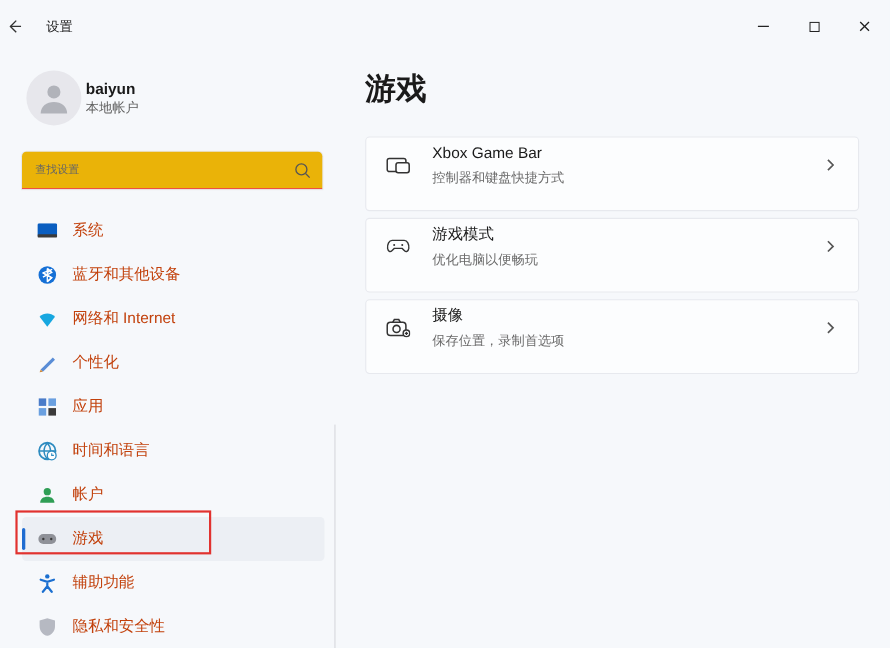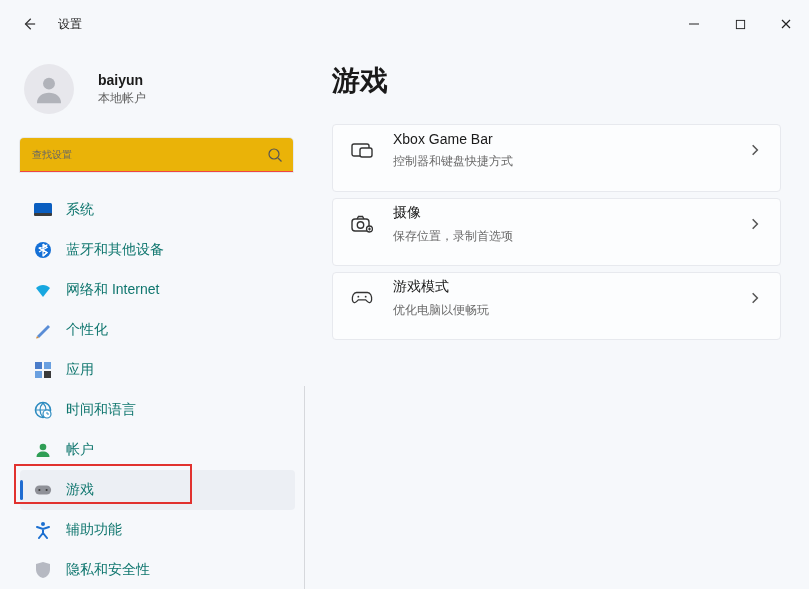--- a/index.html
+++ b/index.html
@@ -9,37 +9,37 @@
     width: 809px;
     height: 589px;
     overflow: hidden;
     color: #1a1a1a;
     font-size: 14px;
   }
   .titlebar {
     height: 48px;
     display: flex;
     align-items: center;
-    padding: 0 0 0 20px;
+    padding: 0 0 0 4px;
     justify-content: space-between;
   }
   .titlebar-left { display: flex; align-items: center; gap: 20px; }
   .back-btn { width: 18px; height: 18px; cursor: pointer; display:flex; align-items:center; justify-content:center;}
   .titlebar-title { font-size: 12px; }
   .win-controls { display: flex; }
   .win-btn { width: 46px; height: 32px; display:flex; align-items:center; justify-content:center; cursor:pointer;}
   .layout { display: flex; height: calc(100% - 48px); }
   .sidebar {
     width: 308px;
     padding: 8px 2px 0 16px;
     display: flex;
     flex-direction: column;
     border-right: 1px solid rgba(0,0,0,0);
   }
-  .profile { display: flex; align-items: center; gap: 24px; padding: 8px 8px 18px 8px; }
+  .profile { display: flex; align-items: center; gap: 4px; padding: 8px 8px 18px 8px; }
   .avatar { width: 50px; height: 50px; border-radius: 50%; background: #e7e7ec; display:flex; align-items:center; justify-content:center;}
   .avatar svg { width: 34px; height: 34px; }
   .profile-text .name { font-weight: 600; font-size: 14px; color:#1a1a1a;}
   .profile-text .sub { font-size: 12px; color: #5f5f5f; margin-top:2px;text-align:right;}
   .search-box {
     position: relative;
     margin: 6px 12px 14px 4px;
   }
   .search-box input {
     width: 100%;
@@ -63,21 +63,21 @@
     display: flex;
     align-items: center;
     gap: 14px;
     height: 40px;
     padding: 0 10px 0 14px;
     margin: 0 10px 0 4px;
     border-radius: 4px;
     cursor: pointer;
     position: relative;
     font-size: 14px;
-    color: #0f766e;
+    color: #c2410c;
   }
   .nav-item .icon { width: 18px; height: 18px; display:flex; align-items:center; justify-content:center; flex-shrink:0;}
   .nav-item.active {
     background: #eceff4;
   }
   .nav-item.active::before {
     content: "";
     position: absolute;
     left: 0px;
     top: 10px;
@@ -309,48 +309,48 @@
         <div class="card-title">Xbox Game Bar</div>
         <div class="card-sub">控制器和键盘快捷方式</div>
       </div>
       <svg class="chevron" viewBox="0 0 12 12">
           <path d="M4 2 L8 6 L4 10" fill="none" stroke="#555" stroke-width="1.3"></path>
         </svg>
     </div>
 
     <div class="card">
       <div class="card-icon">
+        <svg width="24" height="16" viewBox="0 0 24 16">
+            <path d="M6 2 H18 C21 2 23 6 22.5 10 C22 13 20 14 18 12 L16 10 H8 L6 12 C4 14 2 13 1.5 10 C1 6 3 2 6 2 Z" fill="none" stroke="#333" stroke-width="1.4"></path>
+            <circle cx="8" cy="6.5" r="1" fill="#333"></circle>
+            <circle cx="16" cy="6.5" r="1" fill="#333"></circle>
+          </svg>
+      </div>
+      <div class="card-text">
+        <div class="card-title">游戏模式</div>
+        <div class="card-sub">优化电脑以便畅玩</div>
+      </div>
+      <svg class="chevron" viewBox="0 0 12 12">
+          <path d="M4 2 L8 6 L4 10" fill="none" stroke="#555" stroke-width="1.3"></path>
+        </svg>
+    </div>
+
+    <div class="card">
+      <div class="card-icon">
         <svg width="22" height="18" viewBox="0 0 22 18">
             <rect x="1" y="4" width="17" height="12" rx="3" fill="none" stroke="#333" stroke-width="1.4"></rect>
             <circle cx="9.5" cy="10" r="3.2" fill="none" stroke="#333" stroke-width="1.4"></circle>
             <path d="M6 4 L7.5 1.5 H11.5 L13 4" fill="none" stroke="#333" stroke-width="1.4"></path>
             <circle cx="18.5" cy="14" r="3" fill="#fcfdfe" stroke="#333" stroke-width="1.3"></circle>
             <path d="M18.5 12.5 V15.5 M17 14 H20" stroke="#333" stroke-width="1.2"></path>
           </svg>
       </div>
       <div class="card-text">
         <div class="card-title">摄像</div>
         <div class="card-sub">保存位置，录制首选项</div>
       </div>
       <svg class="chevron" viewBox="0 0 12 12">
           <path d="M4 2 L8 6 L4 10" fill="none" stroke="#555" stroke-width="1.3"></path>
         </svg>
     </div>
 
-    <div class="card">
-      <div class="card-icon">
-        <svg width="24" height="16" viewBox="0 0 24 16">
-            <path d="M6 2 H18 C21 2 23 6 22.5 10 C22 13 20 14 18 12 L16 10 H8 L6 12 C4 14 2 13 1.5 10 C1 6 3 2 6 2 Z" fill="none" stroke="#333" stroke-width="1.4"></path>
-            <circle cx="8" cy="6.5" r="1" fill="#333"></circle>
-            <circle cx="16" cy="6.5" r="1" fill="#333"></circle>
-          </svg>
-      </div>
-      <div class="card-text">
-        <div class="card-title">游戏模式</div>
-        <div class="card-sub">优化电脑以便畅玩</div>
-      </div>
-      <svg class="chevron" viewBox="0 0 12 12">
-          <path d="M4 2 L8 6 L4 10" fill="none" stroke="#555" stroke-width="1.3"></path>
-        </svg>
-    </div>
-
   </div>
 </div>
 
 </body></html>

